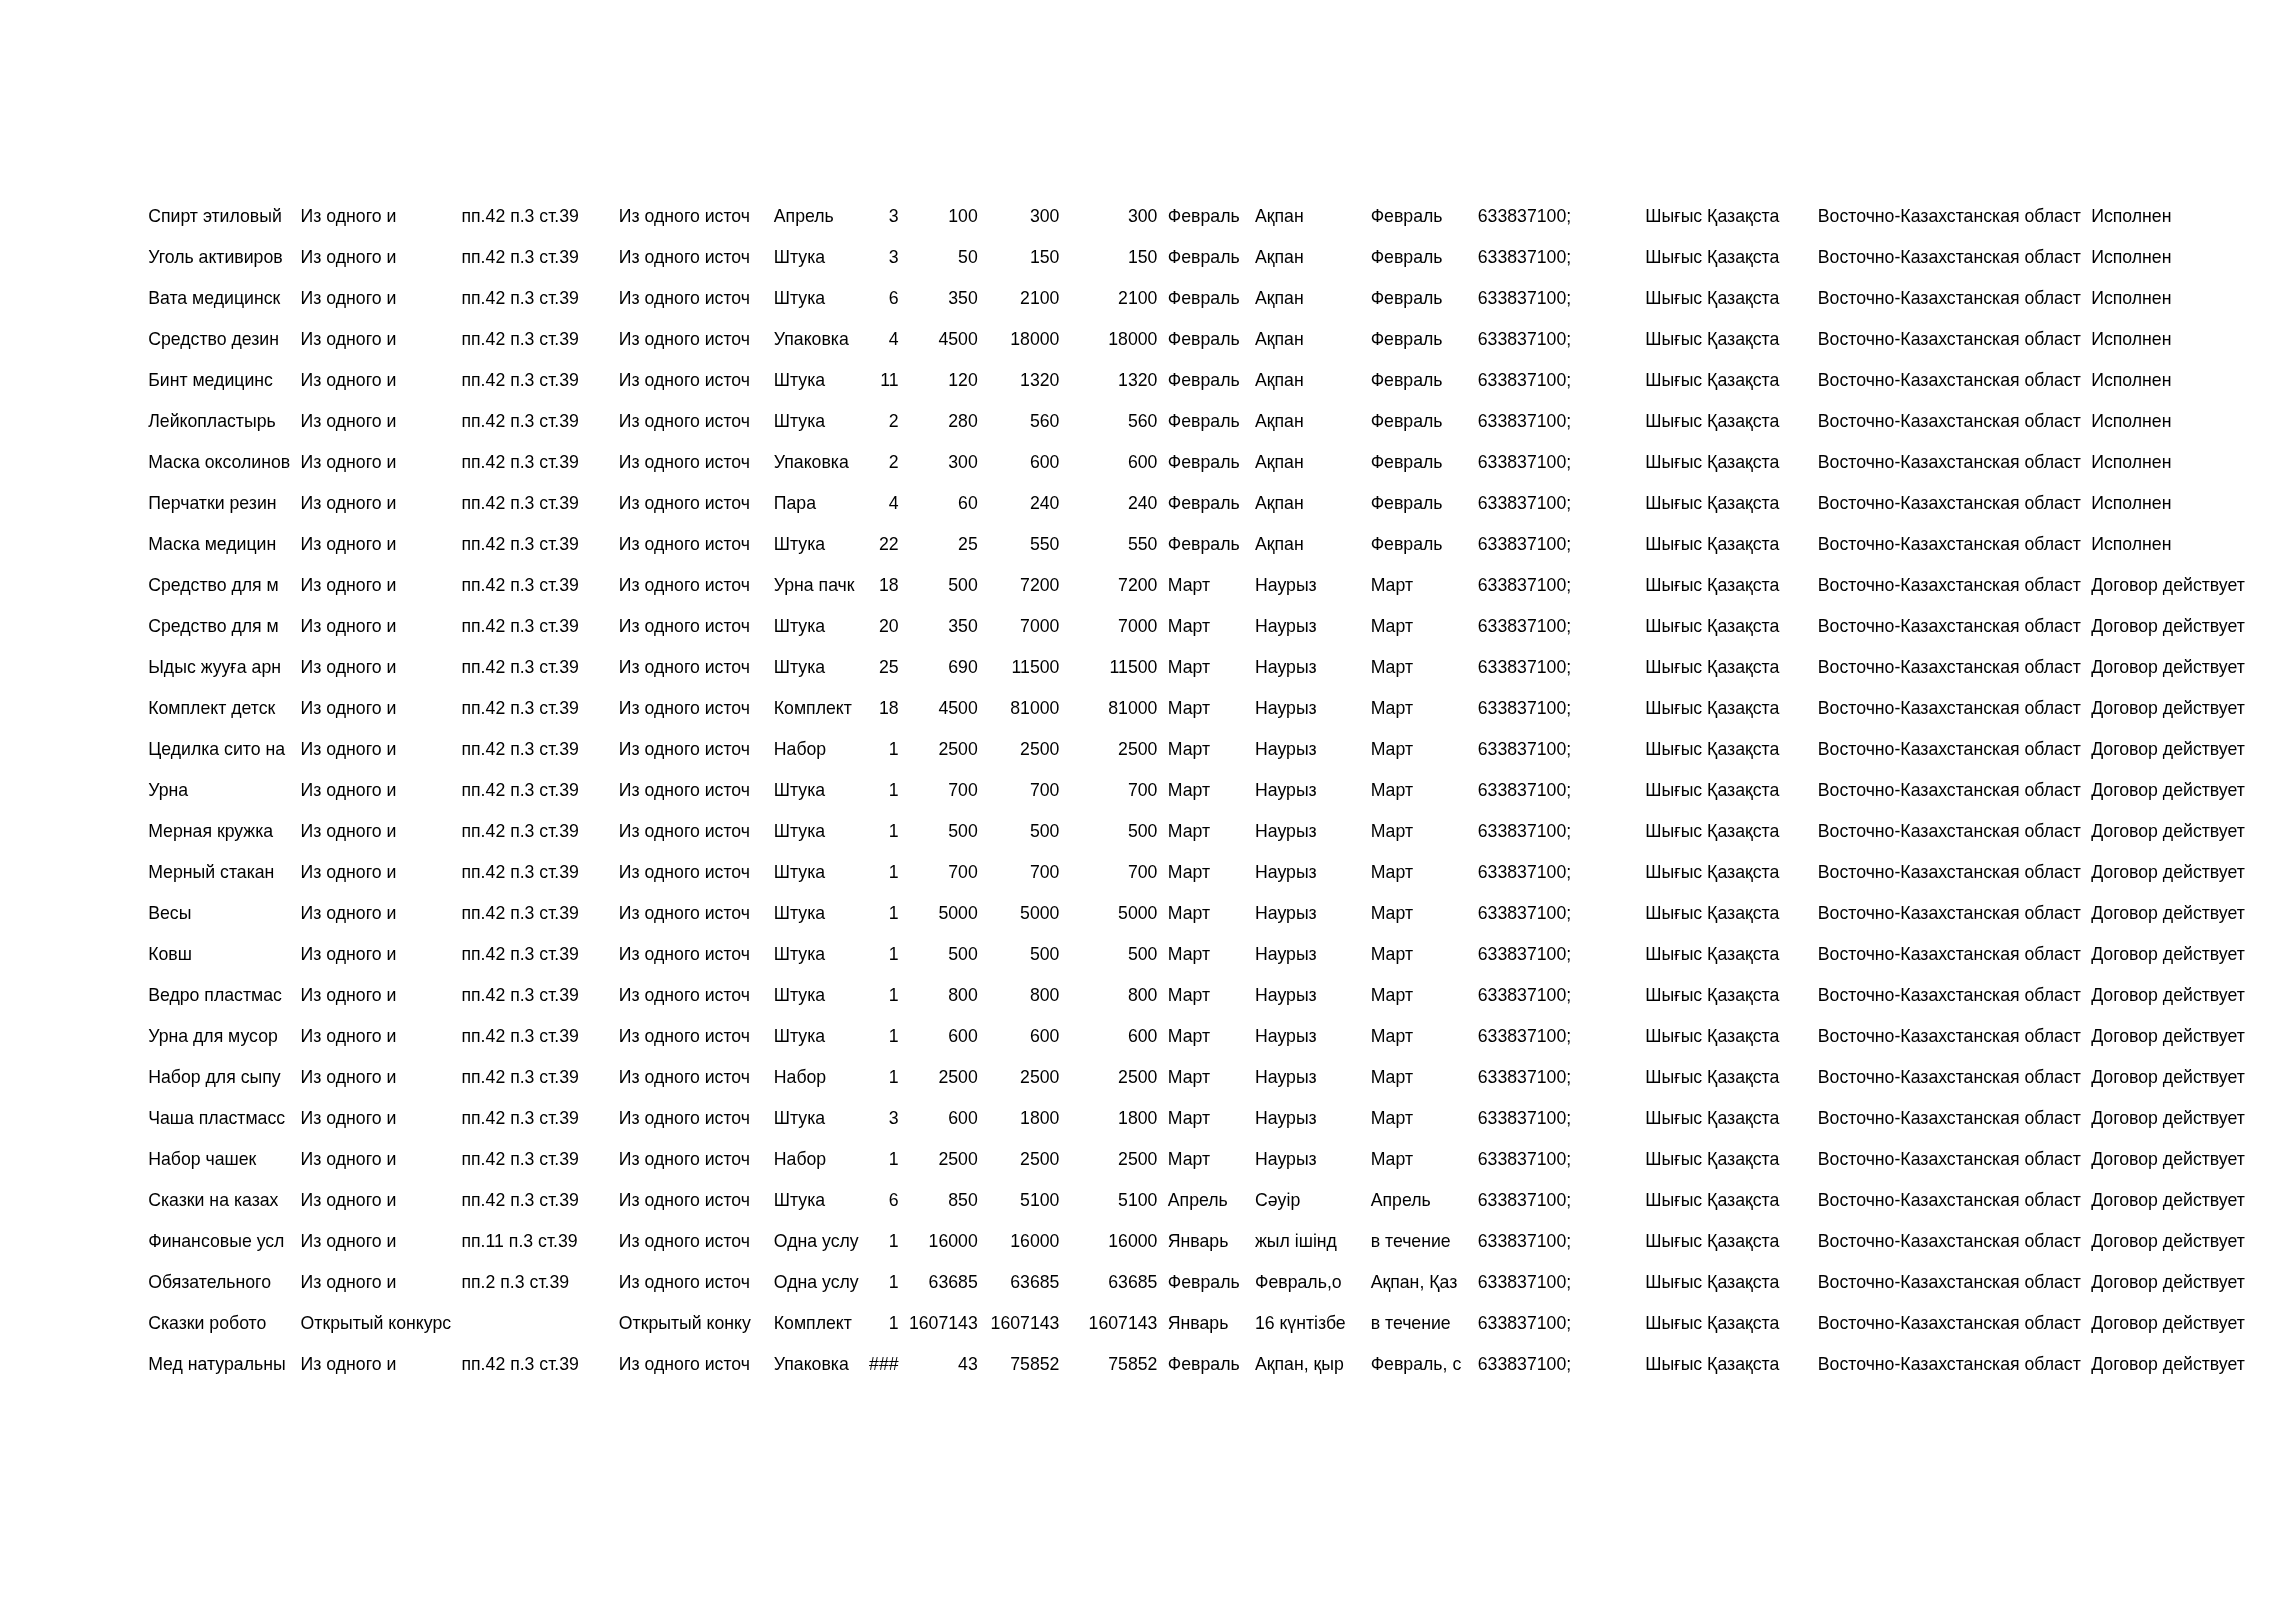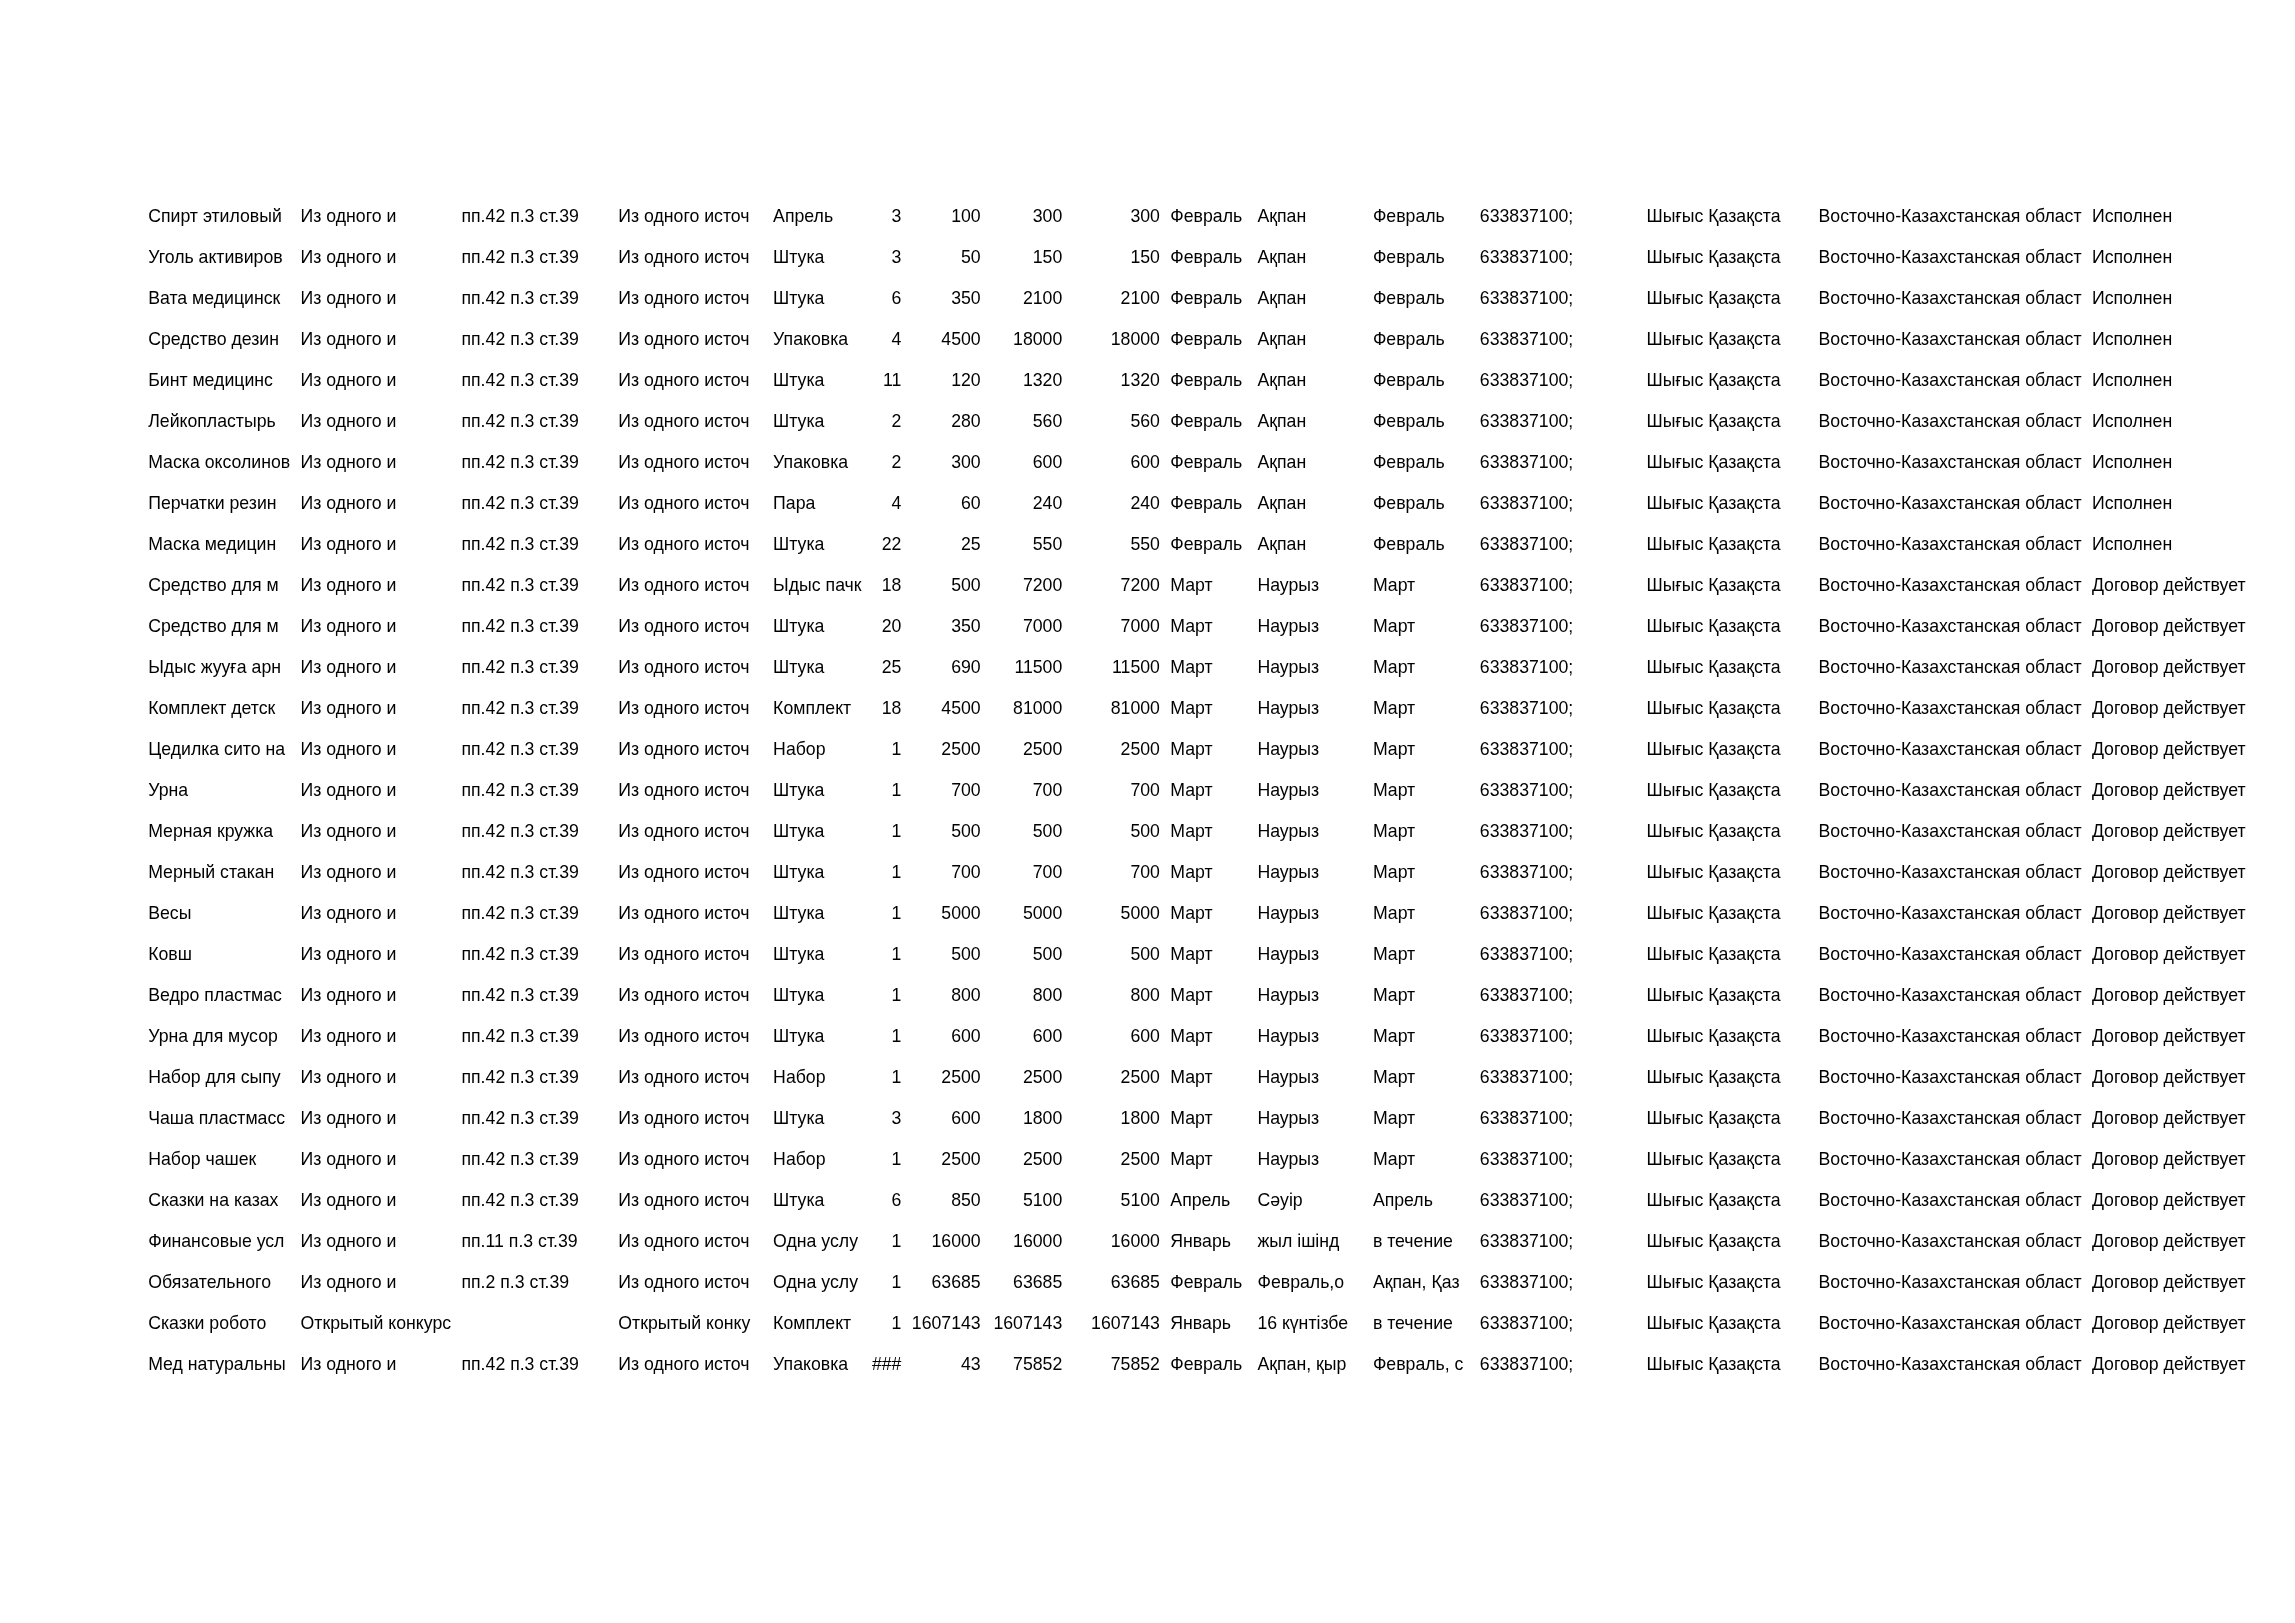--- a/index.html
+++ b/index.html
@@ -253,21 +253,21 @@
           <td class="txt"></td>
           <td class="txt">Шығыс Қазақста</td>
           <td class="txt">Восточно-Казахстанская област</td>
           <td class="txt">Исполнен</td>
         </tr>
         <tr>
           <td class="txt">Средство для м</td>
           <td class="txt">Из одного и</td>
           <td class="txt">пп.42 п.3 ст.39</td>
           <td class="txt">Из одного источ</td>
-          <td class="txt">Ыдыс пачк</td>
+          <td class="txt">Урна пачк</td>
           <td class="num">18</td>
           <td class="num">500</td>
           <td class="num">7200</td>
           <td class="num">7200</td>
           <td class="txt">Март</td>
           <td class="txt">Наурыз</td>
           <td class="txt">Март</td>
           <td class="txt">633837100;</td>
           <td class="txt"></td>
           <td class="txt">Шығыс Қазақста</td>

